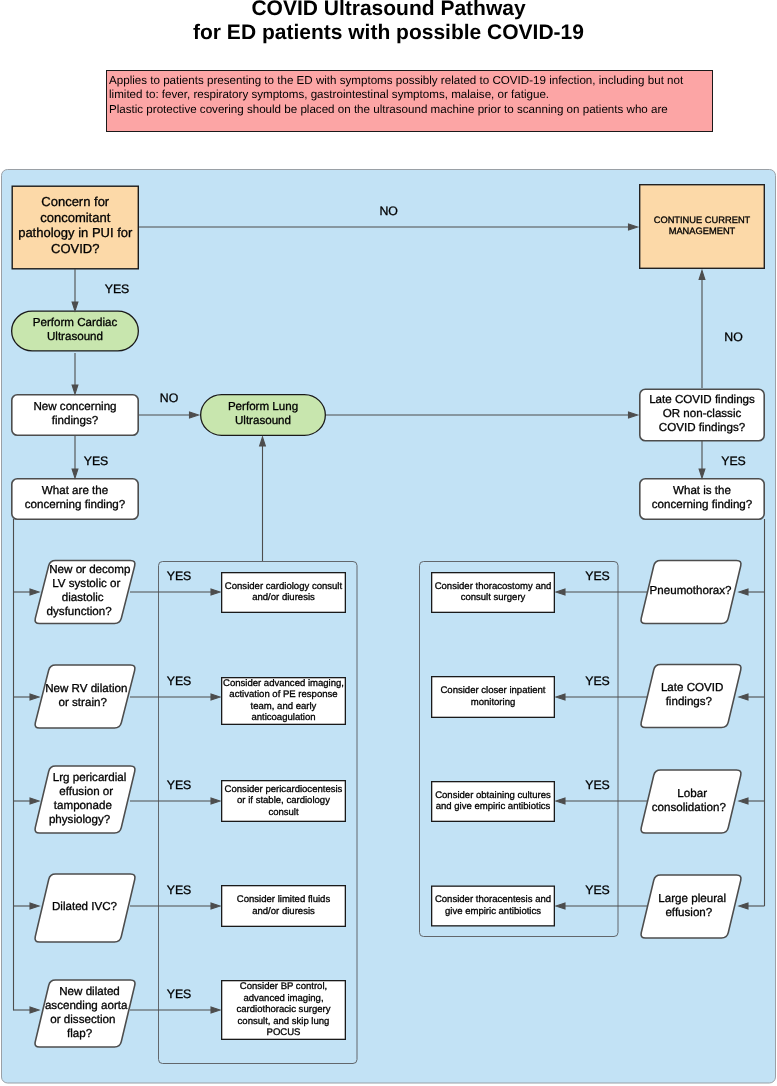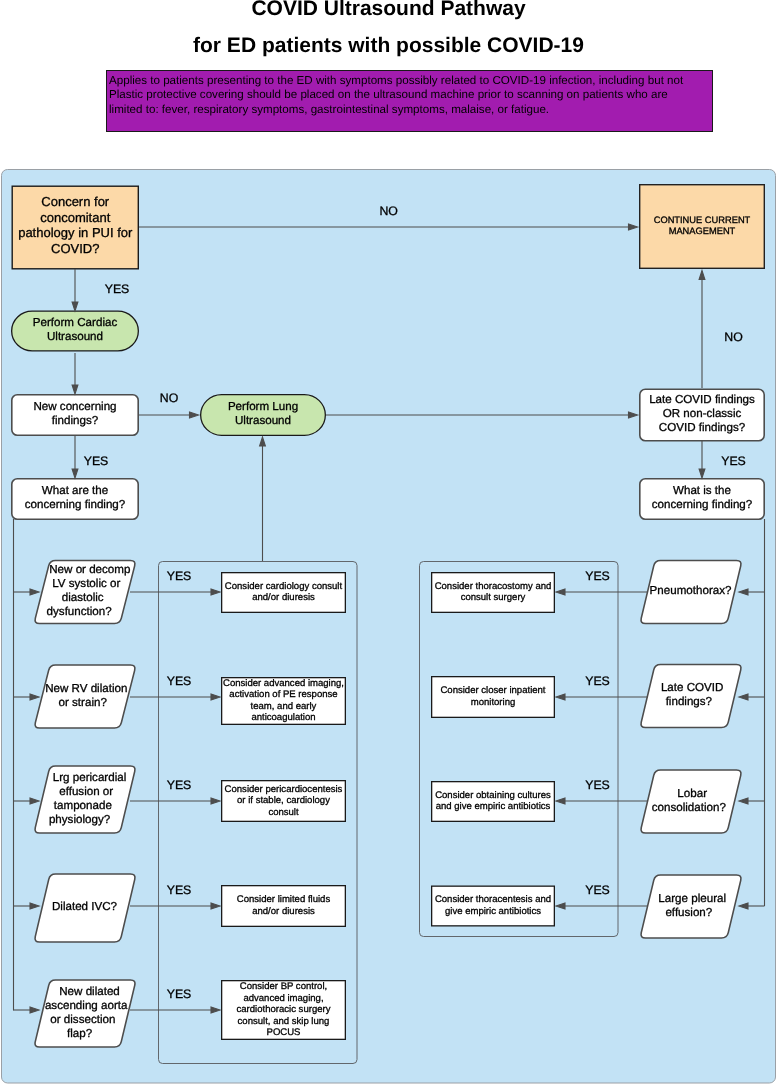--- a/index.html
+++ b/index.html
@@ -1,35 +1,35 @@
 <!DOCTYPE html>
 <html><head>
 <meta charset="utf-8">
 <title>COVID Ultrasound Pathway</title>
 <style>
   html,body{margin:0;padding:0;background:#ffffff;}
   body{width:777px;height:1086px;font-family:"Liberation Sans",sans-serif;color:#000;-webkit-font-smoothing:antialiased;text-rendering:geometricPrecision;}
   #page{position:relative;width:777px;height:1086px;overflow:hidden;}
   .title{position:absolute;left:0;top:0;width:777px;text-align:center;font-weight:bold;font-size:21px;line-height:23px;}
-  .note{position:absolute;box-sizing:border-box;border:1.2px solid #1a1a1a;background:#a21caf;font-size:11.6px;line-height:14.5px;padding:2.5px 4px 2px 2px;}
+  .note{position:absolute;box-sizing:border-box;border:1.2px solid #1a1a1a;background:#fca5a5;font-size:11.6px;line-height:14.5px;padding:2.5px 4px 2px 2px;}
   svg{position:absolute;left:0;top:0;}
   svg text{paint-order:stroke fill;stroke:#000;stroke-width:0.3px;}
   #page{transform:translateZ(0);}
 </style>
 </head>
 <body>
 
 <div id="page">
   <div class="title" style="top:-3px">COVID Ultrasound Pathway</div>
-  <div class="title" style="top:34px">for ED patients with possible COVID-19</div>
+  <div class="title" style="top:21px">for ED patients with possible COVID-19</div>
 
   <div class="note" style="left:106px;top:70px;width:607px;height:62px">
     <div>Applies to patients presenting to the ED with symptoms possibly related to COVID-19 infection, including but not</div>
+    <div>limited to: fever, respiratory symptoms, gastrointestinal symptoms, malaise, or fatigue.</div>
     <div>Plastic protective covering should be placed on the ultrasound machine prior to scanning on patients who are</div>
-    <div>limited to: fever, respiratory symptoms, gastrointestinal symptoms, malaise, or fatigue.</div>
   </div>
 
   <svg id="flow" width="777" height="1086" viewBox="0 0 777 1086">
       <rect x="1.5" y="169.5" width="774" height="913.5" rx="6" ry="6" fill="#c2e2f5" stroke="#9aa0a6" stroke-width="1"></rect>
       <rect x="158.5" y="561.5" width="198.5" height="502" rx="4" ry="4" fill="none" stroke="#62676c" stroke-width="1"></rect>
       <rect x="419.5" y="561.5" width="198.5" height="375" rx="4" ry="4" fill="none" stroke="#62676c" stroke-width="1"></rect>
       <g>
         <rect x="12.2" y="186.2" width="126.1" height="82.6" rx="0" ry="0" fill="#fcd9a8" stroke="#1a1a1a" stroke-width="1.4"></rect>
         <text x="75.25" y="205.725" text-anchor="middle" font-size="13" font-family="&quot;Liberation Sans&quot;, sans-serif" fill="#000"><tspan x="75.25" y="205.72">Concern for</tspan><tspan x="75.25" y="221.57">concomitant</tspan><tspan x="75.25" y="237.42">pathology in PUI for</tspan><tspan x="75.25" y="253.27">COVID?</tspan></text>
       </g>

